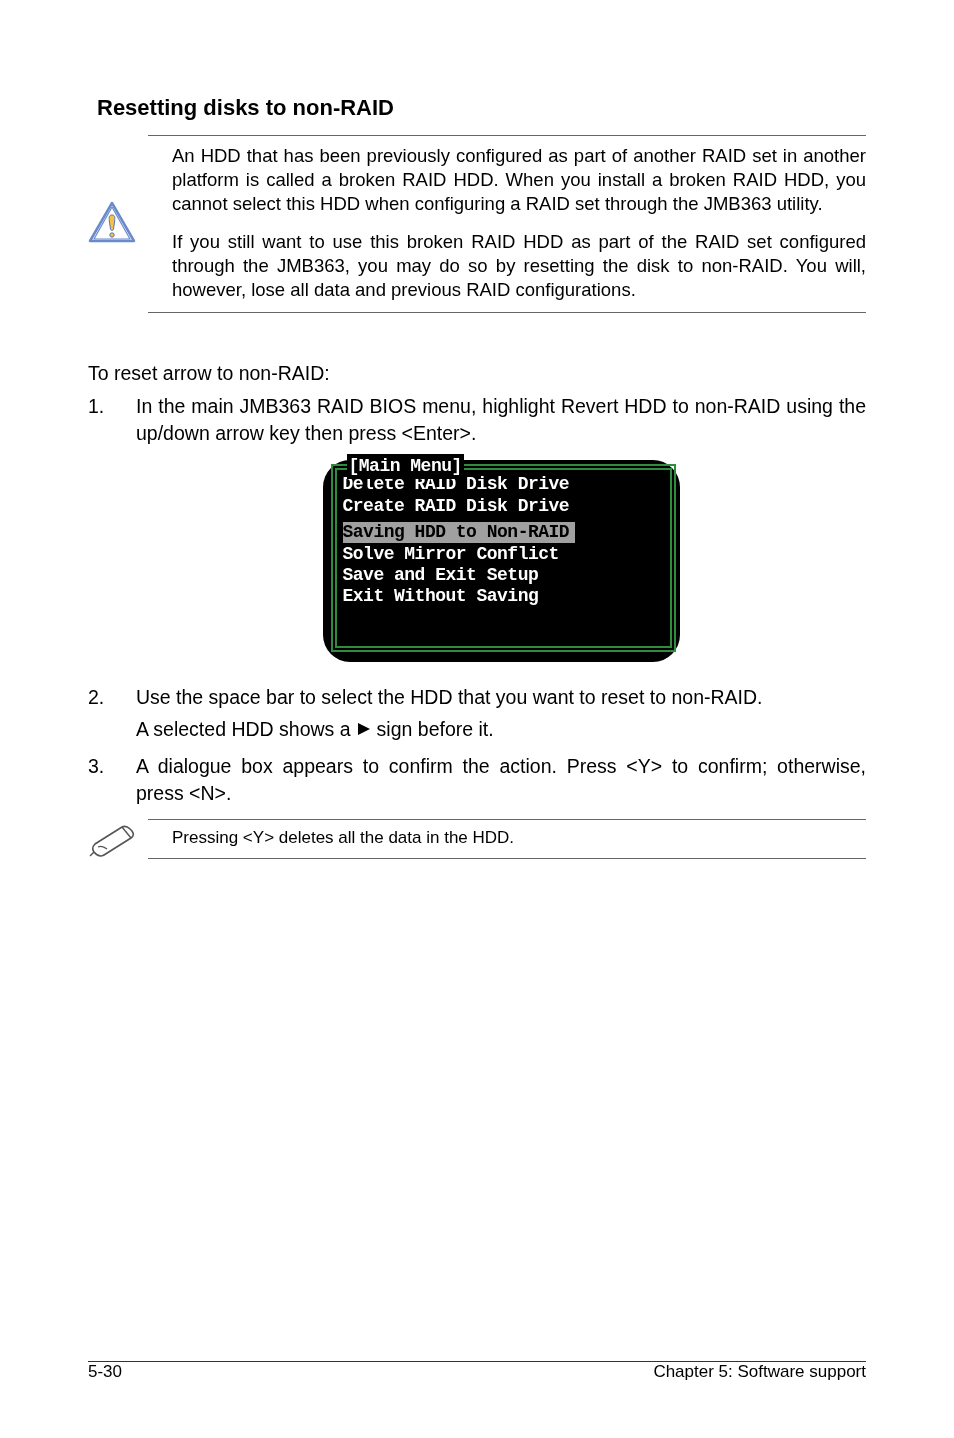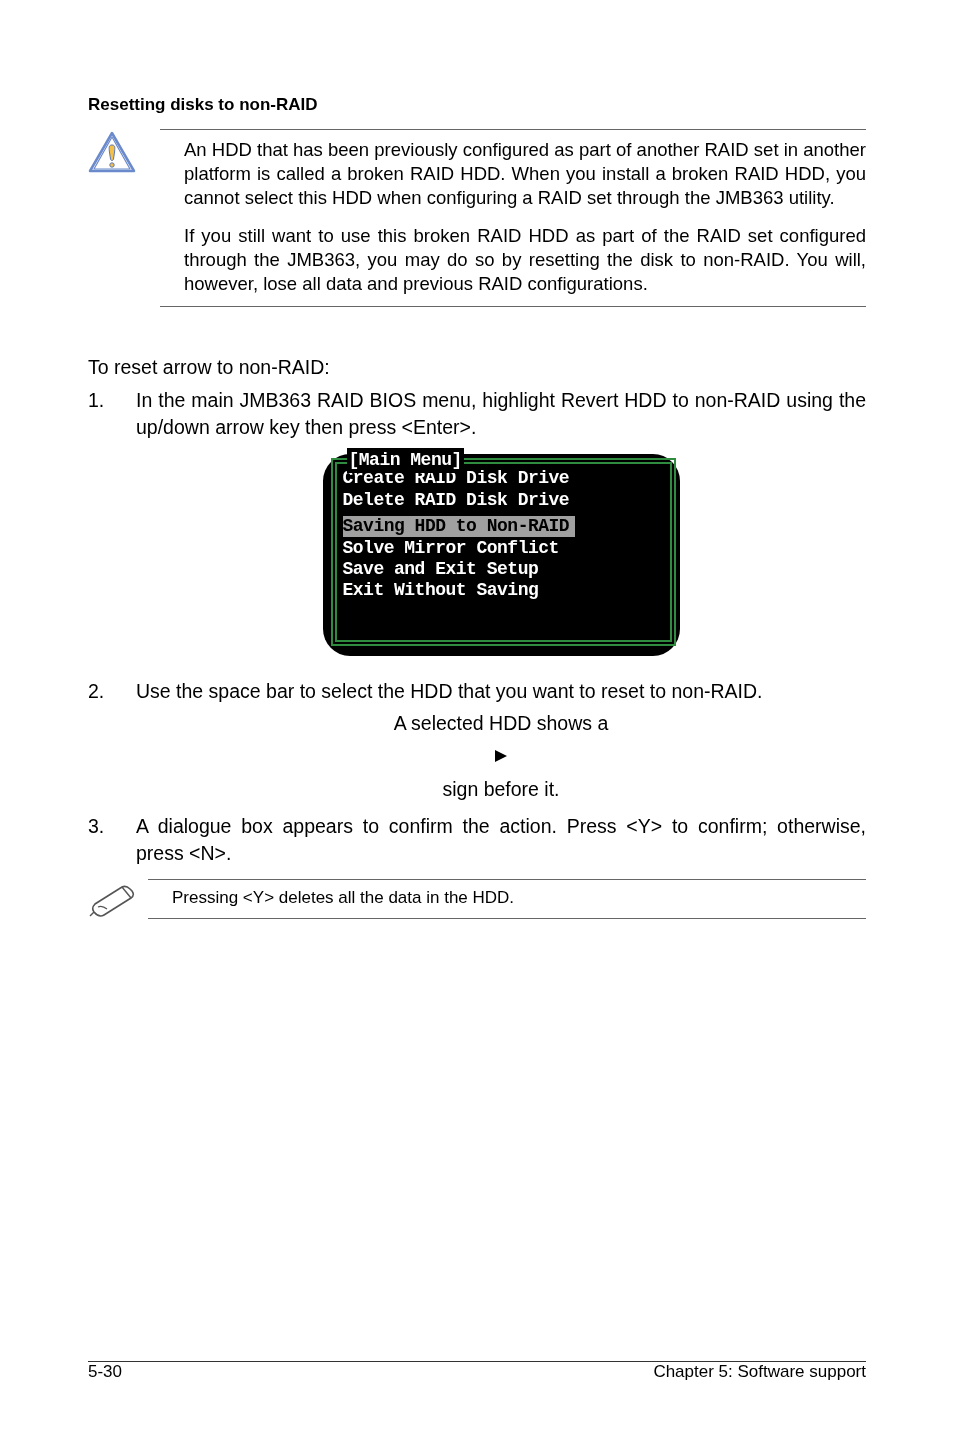--- a/index.html
+++ b/index.html
@@ -12,29 +12,28 @@
     color: #000;
     background: #fff;
     position: relative;
   }
   .page {
     box-sizing: border-box;
     padding: 95px 88px 0 88px;
     width: 954px;
   }
   h2.section-title {
-    font-size: 17px;
+    font-size: 22px;
     font-weight: bold;
-    margin: 0 0 14px 0;
+    margin: 0 0 14px 9px;
   }
   .callout {
     display: flex;
-    align-items: flex-start;
+    align-items: center;
     margin: 0 0 0 0;
-    gap: 12px;
   }
   .callout-icon {
     flex: 0 0 60px;
     padding-top: 2px;
   }
   .callout-body {
     flex: 1 1 auto;
     border-top: 1px solid #666;
     border-bottom: 1px solid #666;
     padding: 8px 0 10px 24px;
@@ -70,21 +69,20 @@
     content: counter(step) ".";
     position: absolute;
     left: 0;
     top: 0;
   }
   .sub-line {
     margin-top: 6px;
     display: flex;
     align-items: center;
     gap: 6px;
-    flex-direction: column;
   }
   .bios-wrap {
     display: flex;
     justify-content: center;
     margin: 14px 0 22px 0;
   }
   .bios {
     background: #000;
     width: 357px;
     padding: 4px 4px 10px 8px;
@@ -191,22 +189,22 @@
 
   <ol class="steps">
     <li>
       <span>In the main JMB363 RAID BIOS menu, highlight Revert HDD to non-RAID using the up/down arrow key then press &lt;Enter&gt;.</span>
 
       <div class="bios-wrap">
         <div class="bios">
           <div class="bios-fieldset">
             <span class="bios-legend">[Main Menu]</span>
             <div class="bios-inner">
+              <div class="bios-line">Delete RAID Disk Drive</div>
               <div class="bios-line">Create RAID Disk Drive</div>
-              <div class="bios-line">Delete RAID Disk Drive</div>
               <div><span class="bios-line sel">Saving HDD to Non-RAID</span></div>
               <div class="bios-line">Solve Mirror Conflict</div>
               <div class="bios-line">Save and Exit Setup</div>
               <div class="bios-line">Exit Without Saving</div>
               <div class="bios-spacer"></div>
             </div>
           </div>
         </div>
       </div>
     </li>

